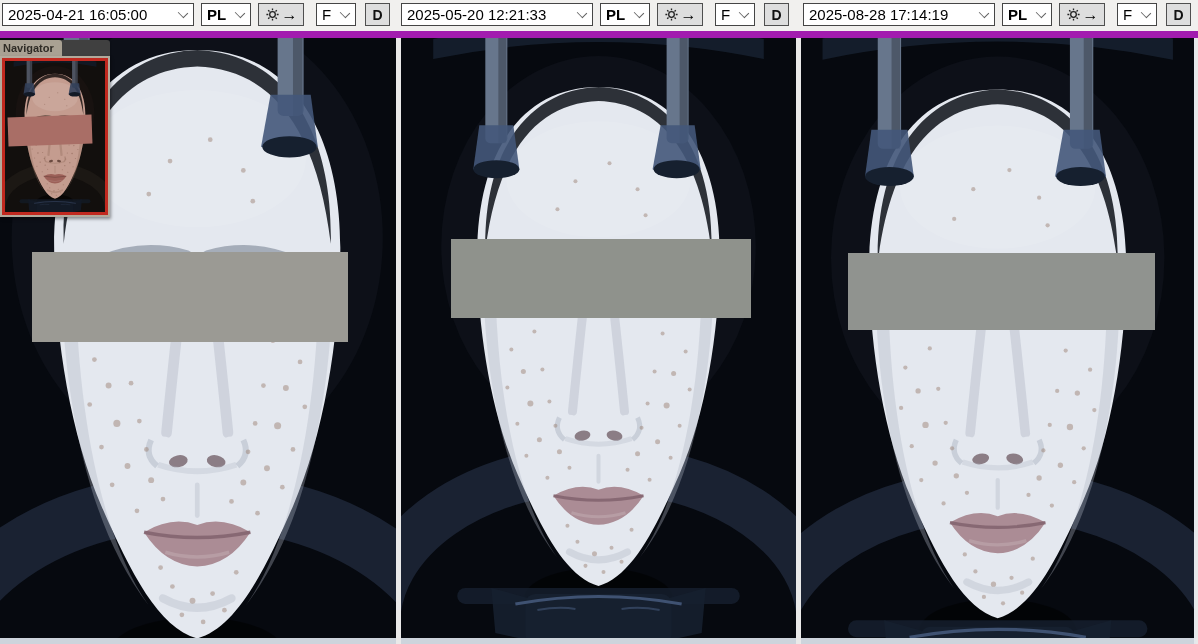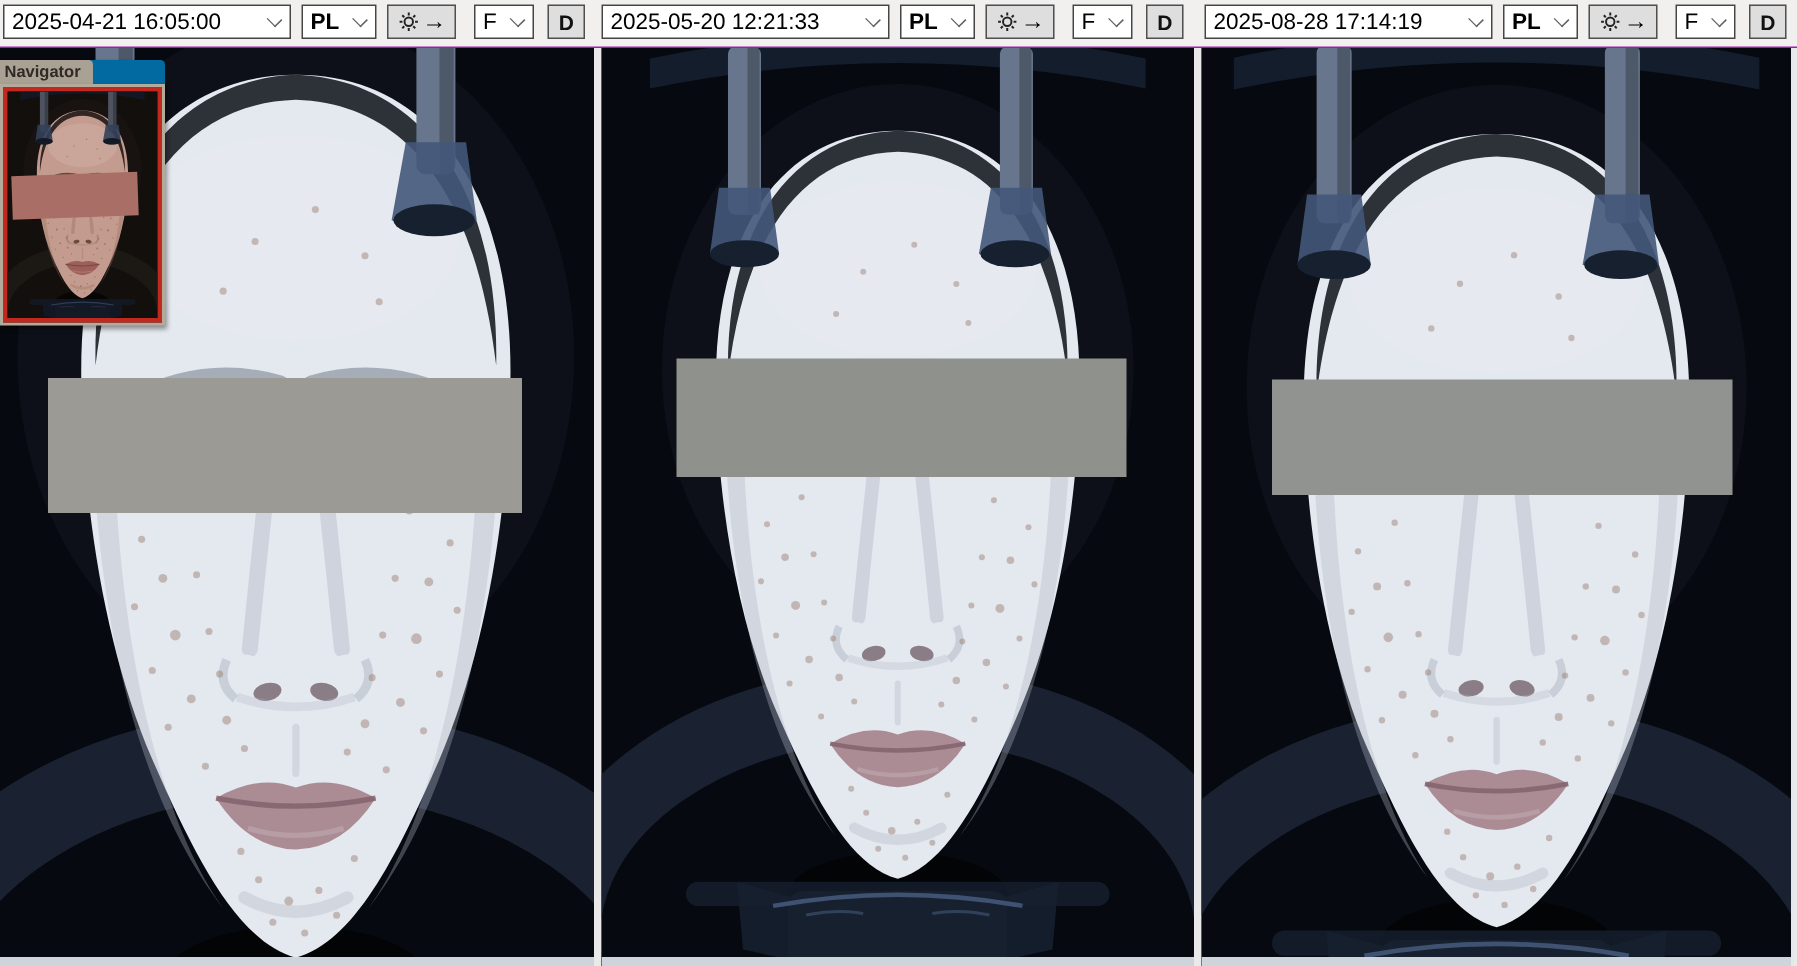--- a/index.html
+++ b/index.html
@@ -1,21 +1,21 @@
 <!DOCTYPE html>
 <html><head>
 <meta charset="utf-8">
 <style>
   html,body{margin:0;padding:0;width:1198px;height:644px;overflow:hidden;
     font-family:"Liberation Sans", sans-serif;background:#ececec;}
   .app{position:relative;width:1198px;height:644px;background:#ececec;}
 
   
   .toolbar{position:absolute;left:0;top:0;width:1198px;height:31px;
-    background:#f1f0ee;border-bottom:1px solid #a21caf;z-index:10;}
+    background:#f1f0ee;border-bottom:7px solid #a21caf;z-index:10;}
   .tb-group{position:absolute;top:3px;display:flex;align-items:center;gap:7px;}
   .tb-g1{left:2px;} .tb-g2{left:401px;} .tb-g3{left:803px;}
   .combo{display:flex;align-items:center;background:#ffffff;border:1px solid #454545;
     height:23px;box-sizing:border-box;padding:0 6px 0 5px;font-size:15px;color:#000;cursor:default;}
   .combo-date{width:192px;}
   .combo-mode{width:50px;font-weight:bold;}
   .combo-view{width:40px;margin-left:5px;}
   .chev{margin-left:auto;width:7px;height:7px;border-right:1.6px solid #606060;
     border-bottom:1.6px solid #606060;transform:rotate(45deg) scaleY(.85);margin-top:-4px;flex:none;}
   .combo-mode .chev,.combo-view .chev{margin-left:auto;}
@@ -37,21 +37,21 @@
     --lip-dark:#7e5f6a;--nostril:#8b7d85;--freckle:rgba(151,121,106,0.45);
     --device:#16202f;--device-hi:#44587a;--rod:#67768c;--bgc:#06090f;--ring:#1a2232;}
   .censor{position:absolute;z-index:3;}
   .panel-1 .censor{left:32px;top:221px;width:316px;height:90px;}
   .panel-2 .censor{left:50px;top:208px;width:300px;height:79px;}
   .panel-3 .censor{left:47px;top:222px;width:307px;height:77px;}
   .bottom-strip{position:absolute;left:0;bottom:0;width:100%;height:6px;background:#cdd4dc;z-index:4;}
 
   
   .navigator{position:absolute;left:0;top:40px;width:110px;height:177px;z-index:20;}
-  .nav-titlebar{position:absolute;left:0;top:0;width:110px;height:16px;background:#0369a1;
+  .nav-titlebar{position:absolute;left:0;top:0;width:110px;height:16px;background:#404040;
     border-radius:0 3px 0 0;box-shadow:0 1px 2px rgba(0,0,0,.35);}
   .nav-tab{position:absolute;left:0;top:0;width:62px;height:16px;background:#a9a193;
     border-radius:0 3px 0 0;display:flex;align-items:center;padding-left:3px;box-sizing:border-box;
     font-size:11px;font-weight:bold;color:#2e2b25;}
   .nav-body{position:absolute;left:0;top:16px;width:110px;height:161px;background:#b3aa9c;
     box-sizing:border-box;padding:2px;box-shadow:1px 2px 3px rgba(0,0,0,.4);}
   .nav-thumb{position:relative;width:100%;height:100%;box-sizing:border-box;
     border:3px solid #c1291f;background:#120f0d;overflow:hidden;}
   .thumb{position:absolute;left:0;top:0;width:100%;height:100%;display:block;
     --skin:#c49c8f;--skin-shade:#96705f;--hair:#181210;--brow:#4f3c33;--lip:#9c6058;

